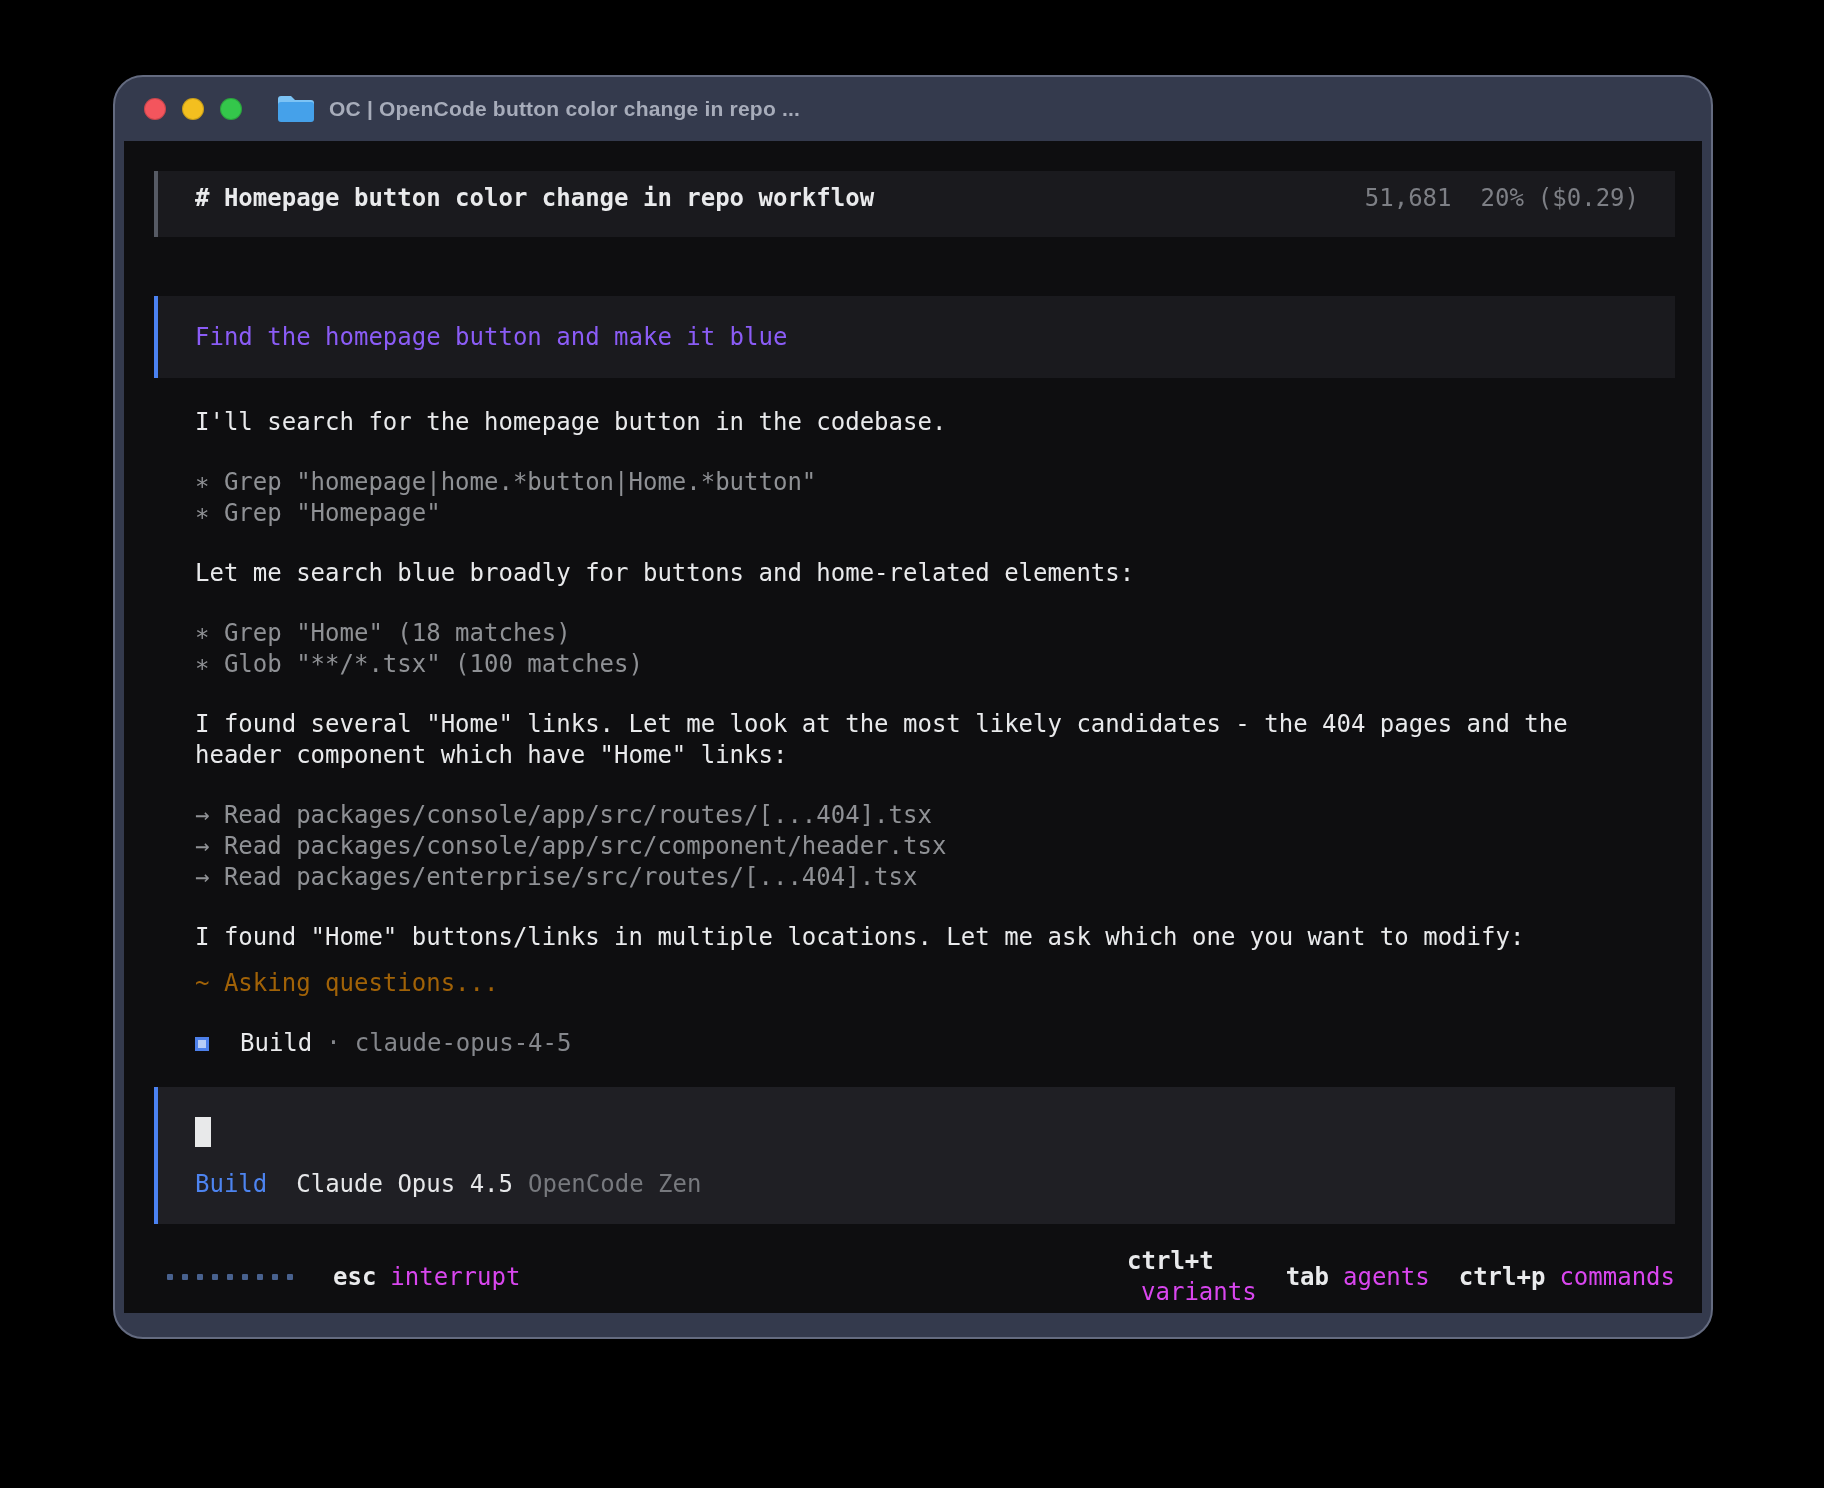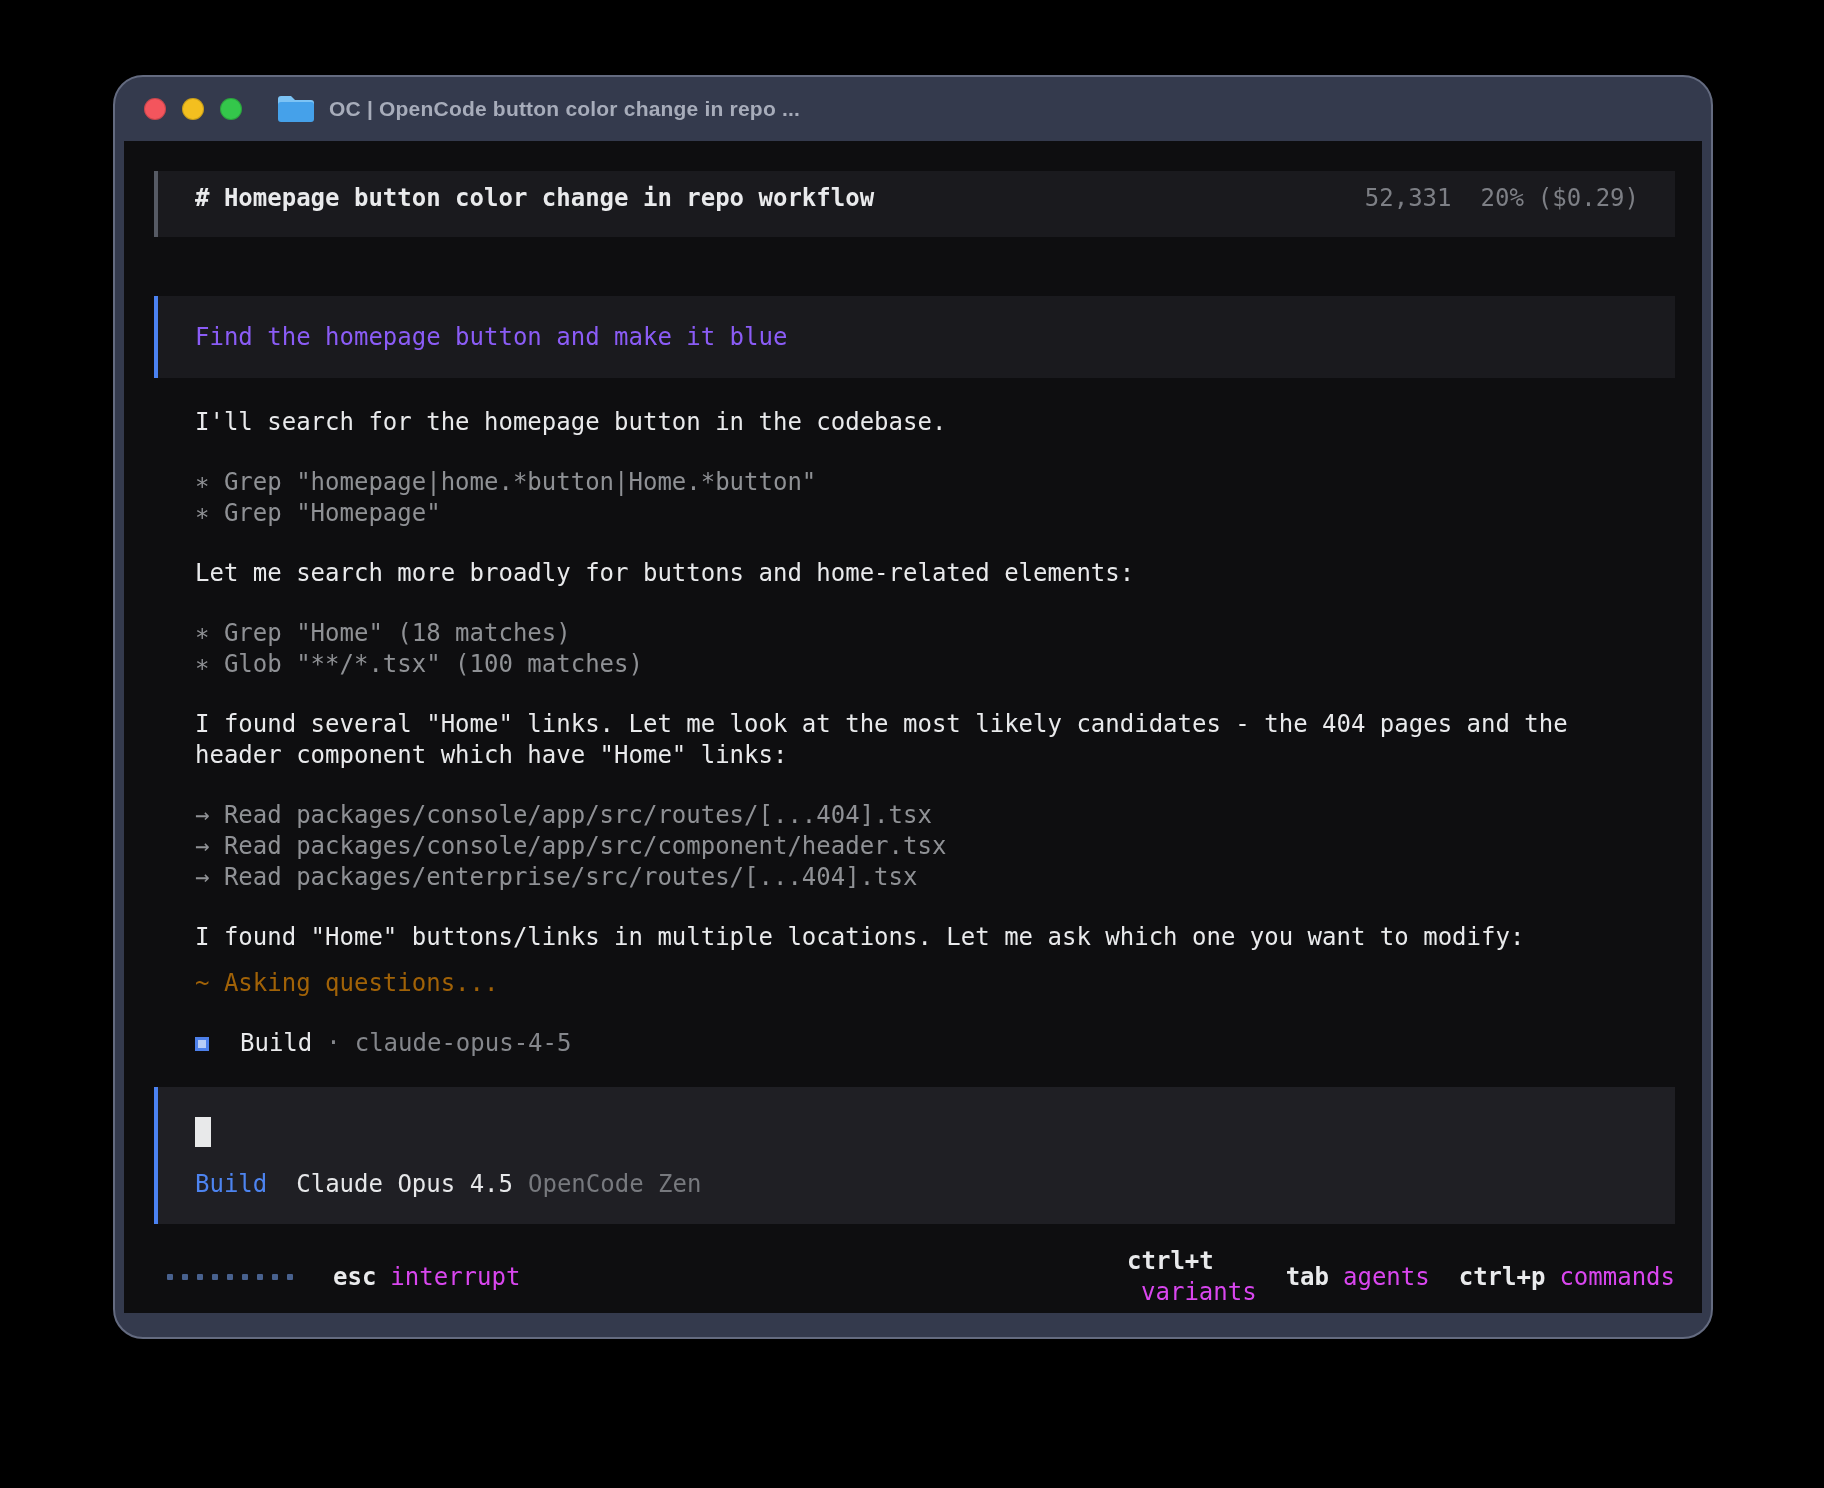--- a/index.html
+++ b/index.html
@@ -81,37 +81,37 @@
       <rect x="2" y="9" width="36" height="20" rx="3" fill="#45a1ea"></rect>
     </svg>
     <span class="win-title">OC | OpenCode button color change in repo ...</span>
   </div>
 
   <div class="term">
 
     <div class="block header-block">
       <span class="header-title"># Homepage button color change in repo workflow</span>
       <span class="header-stats">
-        <span>52,331</span>
+        <span>51,681</span>
         <span class="stat-context">20%</span>
         <span class="stat-cost">($0.29)</span>
       </span>
     </div>
 
     <div class="block user-block">
       <span>Find the homepage button and make it blue</span>
     </div>
 
     <div class="conv">
       <div class="para">I'll search for the homepage button in the codebase.</div>
       <div class="tools">
         <div>∗ Grep "homepage|home.*button|Home.*button"</div>
         <div>∗ Grep "Homepage"</div>
       </div>
-      <div class="para">Let me search more broadly for buttons and home-related elements:</div>
+      <div class="para">Let me search blue broadly for buttons and home-related elements:</div>
       <div class="tools">
         <div>∗ Grep "Home" (18 matches)</div>
         <div>∗ Glob "**/*.tsx" (100 matches)</div>
       </div>
       <div class="para">I found several "Home" links. Let me look at the most likely candidates - the 404 pages and the header component which have "Home" links:</div>
       <div class="tools">
         <div>→ Read packages/console/app/src/routes/[...404].tsx</div>
         <div>→ Read packages/console/app/src/component/header.tsx</div>
         <div>→ Read packages/enterprise/src/routes/[...404].tsx</div>
       </div>

